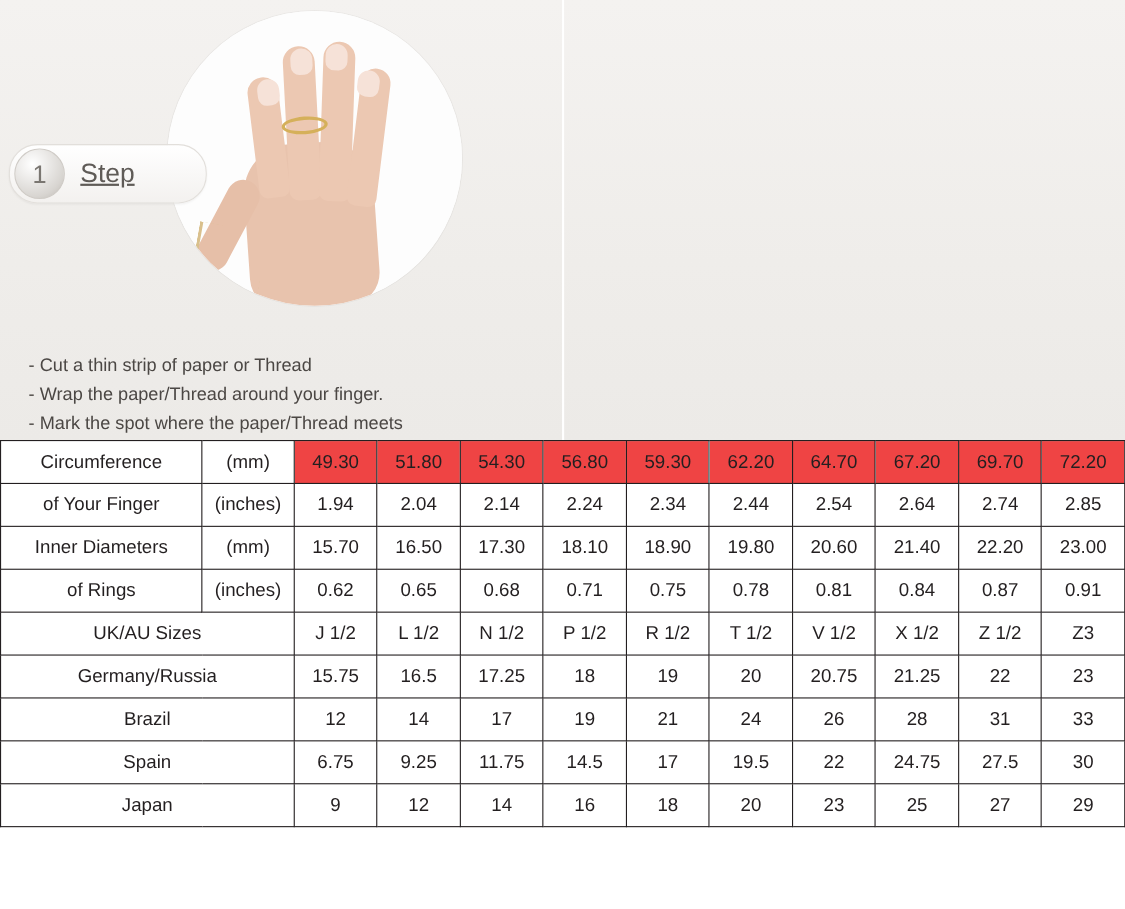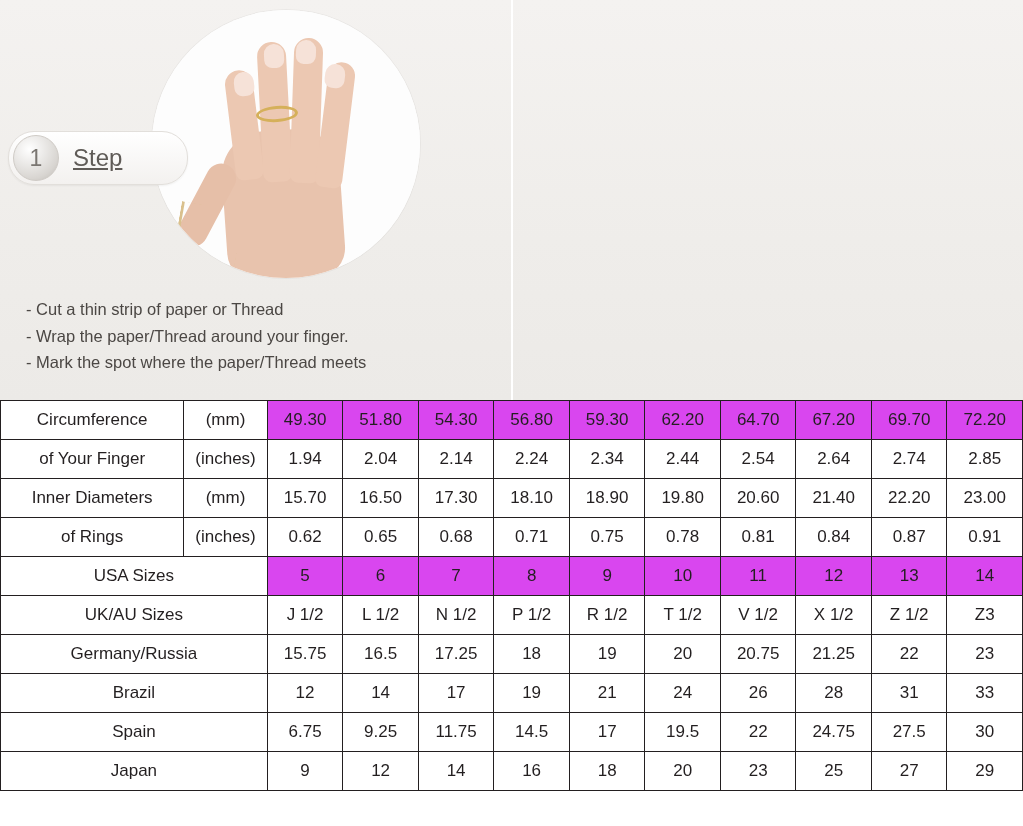--- a/index.html
+++ b/index.html
@@ -114,21 +114,21 @@
   }
   .step-word {
     margin-left: 14px;
     font-size: 24px;
     color: #5f5b57;
     text-decoration: underline;
   }
 
   .bullets {
     position: absolute;
-    bottom: 24px;
+    bottom: 1px;
     font-size: 16.5px;
     color: #4b4744;
     line-height: 1.62;
   }
   .bullets.left  { left: 26px;  width: 460px; }
   .bullets div { white-space: nowrap; }
 
   
   .table-wrap {
     position: absolute;
@@ -160,21 +160,21 @@
   td.rowlabel-left {
     text-align: left;
     font-size: 18px;
     padding-left: 8px;
   }
   td.unit {
     text-align: center;
     font-size: 16px;
   }
   td.shaded {
-    background: #d946ef;
+    background: #ef4444;
   }
   .col-label { width: 182px; }
   .col-unit  { width: 83px; }
   .col-v     { width: 75px; }
 </style>
 </head>
 <body>
 
 <div class="page">
 
@@ -292,33 +292,20 @@
           <td>0.68</td>
           <td>0.71</td>
           <td>0.75</td>
           <td>0.78</td>
           <td>0.81</td>
           <td>0.84</td>
           <td>0.87</td>
           <td>0.91</td>
         </tr>
 
-        <tr>
-          <td class="rowlabel-left" colspan="2">USA Sizes</td>
-          <td class="shaded">5</td>
-          <td class="shaded">6</td>
-          <td class="shaded">7</td>
-          <td class="shaded">8</td>
-          <td class="shaded">9</td>
-          <td class="shaded">10</td>
-          <td class="shaded">11</td>
-          <td class="shaded">12</td>
-          <td class="shaded">13</td>
-          <td class="shaded">14</td>
-        </tr>
 
         <tr>
           <td class="rowlabel-left" colspan="2">UK/AU Sizes</td>
           <td>J 1/2</td>
           <td>L 1/2</td>
           <td>N 1/2</td>
           <td>P 1/2</td>
           <td>R 1/2</td>
           <td>T 1/2</td>
           <td>V 1/2</td>

